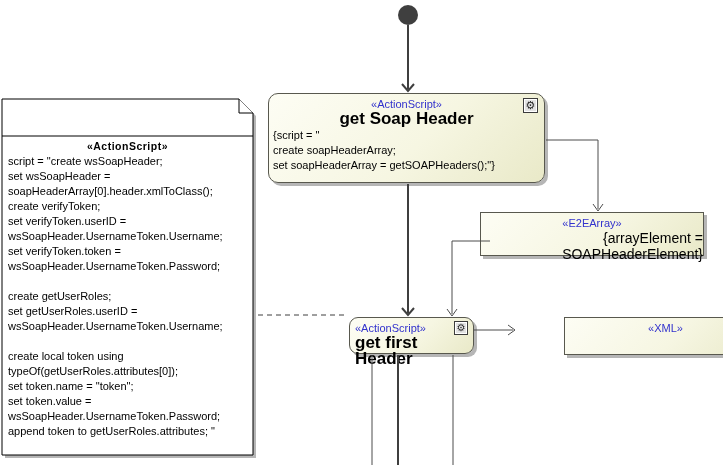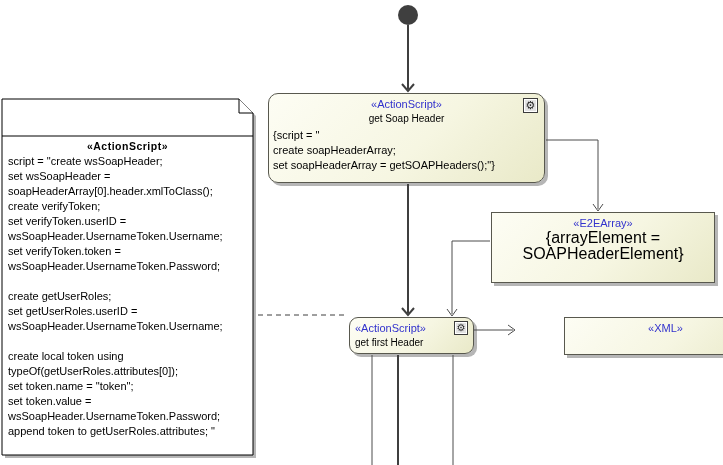--- a/index.html
+++ b/index.html
@@ -6,23 +6,23 @@
   #stage{position:relative;width:723px;height:465px;overflow:hidden;background:#fff;
          font-family:"Liberation Sans",sans-serif;color:#000;}
   svg{position:absolute;left:0;top:0;pointer-events:none;}
   #shapes{z-index:1;}
   #connectors{z-index:3;}
   .node{position:absolute;z-index:2;box-sizing:border-box;
         background:linear-gradient(135deg,#fdfdf4 0%,#f6f6e2 55%,#e9e9c8 100%);
         border:1px solid #58584e;box-shadow:3px 3px 0 #b6b6b6;}
   .rounded{border-radius:10px;}
   .stereotype{color:#3232cd;font-size:11px;text-align:center;line-height:14px;padding-top:3px;}
-  .node-name{font-size:10px;font-weight:normal;text-align:center;line-height:16px;}
+  .node-name{font-size:17px;font-weight:bold;text-align:center;line-height:16px;}
   .node-body{font-size:11px;line-height:15px;padding:1px 4px 0 4px;white-space:pre-line;}
-  .constraint{font-size:16px;line-height:16px;text-align:center;}
+  .constraint{font-size:14px;line-height:16px;text-align:right;}
   .gear{position:absolute;top:4px;right:6px;width:15px;height:15px;box-sizing:border-box;
         border:1px solid #3c3c3c;background:#e3e3e3;box-shadow:inset 0 0 0 1px #fff;
         font-size:11px;line-height:13px;text-align:center;color:#2a2a2a;}
   .gear-sm{top:3px;right:5px;width:14px;height:14px;font-size:10px;line-height:12px;}
   #note-text{position:absolute;left:4px;top:139px;width:247px;z-index:2;}
   #note-text .stereotype-hdr{font-size:10.5px;font-weight:bold;color:#000;
         text-align:center;line-height:15px;letter-spacing:.5px;}
   #note-text .body{font-size:11px;line-height:15px;padding-left:4px;white-space:pre-line;}
   .left{text-align:left;padding-left:5px;}
 </style>
@@ -63,21 +63,21 @@
 
   <div class="node rounded" style="left:268px;top:93px;width:277px;height:90px;">
     <div class="stereotype">«ActionScript»</div>
     <div class="node-name">get Soap Header</div>
     <div class="node-body">{script = "
 create soapHeaderArray;
 set soapHeaderArray = getSOAPHeaders();"}</div>
     <div class="gear">⚙</div>
   </div>
 
-  <div class="node" style="left:491px;top:212px;width:224px;height:71px;">
+  <div class="node" style="left:480px;top:212px;width:224px;height:44px;">
     <div class="stereotype">«E2EArray»</div>
     <div class="constraint">{arrayElement = SOAPHeaderElement}</div>
   </div>
 
   <div class="node rounded" style="left:349px;top:317px;width:125px;height:37px;border-radius:9px;">
     <div class="stereotype left" style="padding-right:22px;">«ActionScript»</div>
     <div class="node-name left">get first Header</div>
     <div class="gear gear-sm">⚙</div>
   </div>
 

